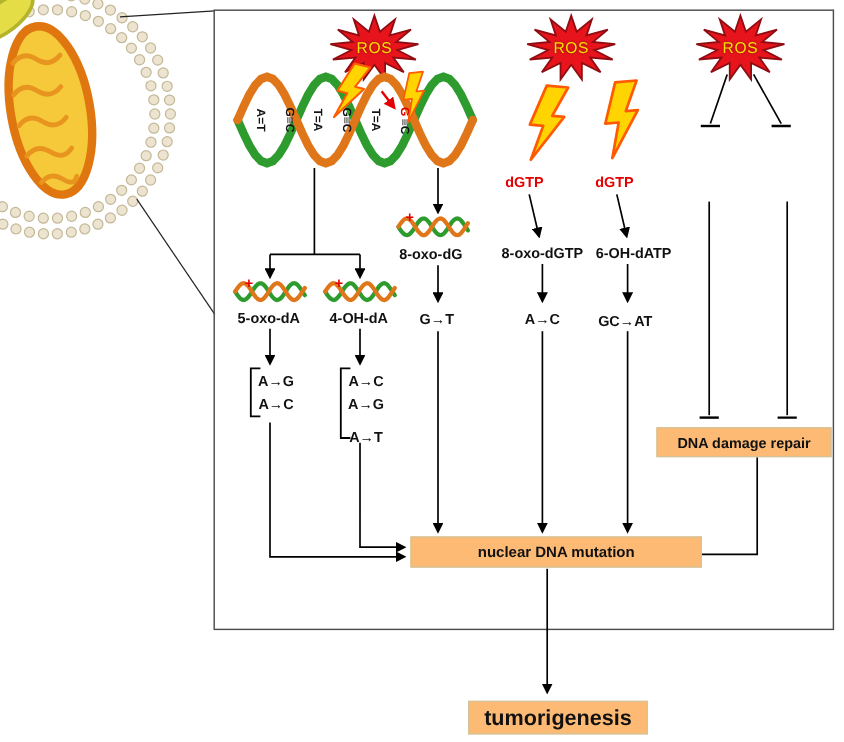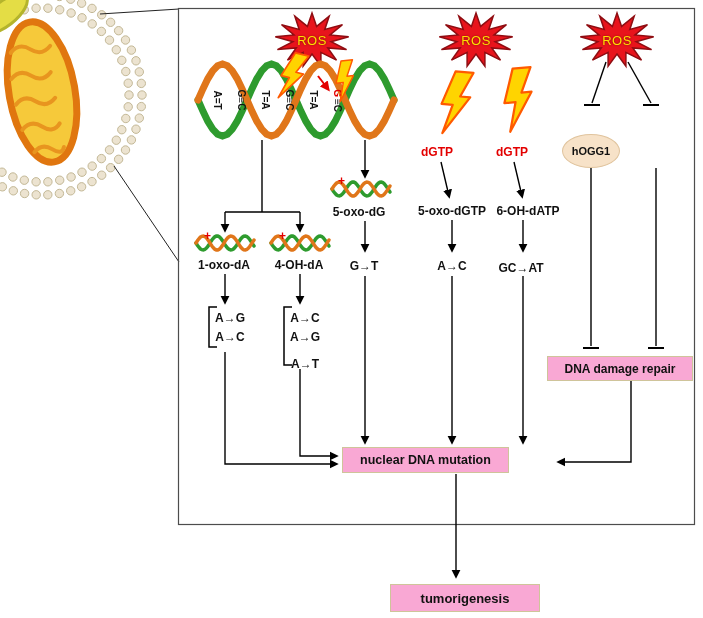--- a/index.html
+++ b/index.html
@@ -21,21 +21,21 @@
   .crista{fill:none;stroke:#e8951f;stroke-width:4;stroke-linecap:round}
   .base{font:bold 10px "Liberation Sans",sans-serif;fill:#141414}
   .hl{fill:#e30000}
   .spark{font:bold 12px "Liberation Sans",sans-serif;fill:#e30000}
   .redarrow{fill:none;stroke:#e30000;stroke-width:2;marker-end:url(#m-arrow-red)}
   .lbl{position:absolute;transform:translate(-50%,-50%);font-weight:bold;font-size:12px;
        color:#111;white-space:nowrap;line-height:1}
   .lbl.red{color:#e30000}
   .ros{position:absolute;transform:translate(-50%,-50%);font-weight:400;font-size:13px;
        letter-spacing:.5px;color:#ffdf00;text-shadow:0 0 2px #7a0c10;white-space:nowrap}
-  .box{position:absolute;background:#f9a8d4;border:1px solid #cfc49a;display:flex;
+  .box{position:absolute;background:#fdba74;border:1px solid #cfc49a;display:flex;
        align-items:center;justify-content:center;font-weight:bold;color:#111;white-space:nowrap}
   .pill{position:absolute;background:#f7e2c8;border:1px solid #e0c49e;border-radius:50%;
        display:flex;align-items:center;justify-content:center;font-weight:bold;font-size:11px;color:#111}
 </style>
 </head>
 <body>
 
 <div class="canvas">
 
   <svg class="art" width="703" height="618" viewBox="0 0 703 618">
@@ -244,34 +244,33 @@
     <path class="bracket" d="M292,307 H284 V365 H292"></path>
   </svg>
 
   <div class="ros" style="left:312px;top:40px">ROS</div>
   <div class="ros" style="left:476px;top:40px">ROS</div>
   <div class="ros" style="left:617px;top:40px">ROS</div>
 
   <div class="lbl red" style="left:437px;top:152px">dGTP</div>
   <div class="lbl red" style="left:512px;top:152px">dGTP</div>
 
-  <div class="lbl" style="left:359px;top:212px">5-oxo-dG</div>
-  <div class="lbl" style="left:452px;top:211px">5-oxo-dGTP</div>
+  <div class="lbl" style="left:359px;top:212px">8-oxo-dG</div>
+  <div class="lbl" style="left:452px;top:211px">8-oxo-dGTP</div>
   <div class="lbl" style="left:528px;top:211px">6-OH-dATP</div>
-  <div class="lbl" style="left:224px;top:265px">1-oxo-dA</div>
+  <div class="lbl" style="left:224px;top:265px">5-oxo-dA</div>
   <div class="lbl" style="left:299px;top:265px">4-OH-dA</div>
 
   <div class="lbl" style="left:364px;top:266px">G→T</div>
   <div class="lbl" style="left:452px;top:266px">A→C</div>
   <div class="lbl" style="left:521px;top:268px">GC→AT</div>
 
   <div class="lbl" style="left:230px;top:318px">A→G</div>
   <div class="lbl" style="left:230px;top:337px">A→C</div>
   <div class="lbl" style="left:305px;top:318px">A→C</div>
   <div class="lbl" style="left:305px;top:337px">A→G</div>
   <div class="lbl" style="left:305px;top:364px">A→T</div>
 
-  <div class="pill" style="left:562px;top:134px;width:58px;height:34px">hOGG1</div>
 
   <div class="box" style="left:547px;top:356px;width:146px;height:25px;font-size:12px">DNA damage repair</div>
-  <div class="box" style="left:342px;top:447px;width:167px;height:26px;font-size:12.5px">nuclear DNA mutation</div>
-  <div class="box" style="left:390px;top:584px;width:150px;height:28px;font-size:13px">tumorigenesis</div>
+  <div class="box" style="left:342px;top:447px;width:243px;height:26px;font-size:12.5px">nuclear DNA mutation</div>
+  <div class="box" style="left:390px;top:584px;width:150px;height:28px;font-size:18px">tumorigenesis</div>
 </div>
 
 </body></html>

